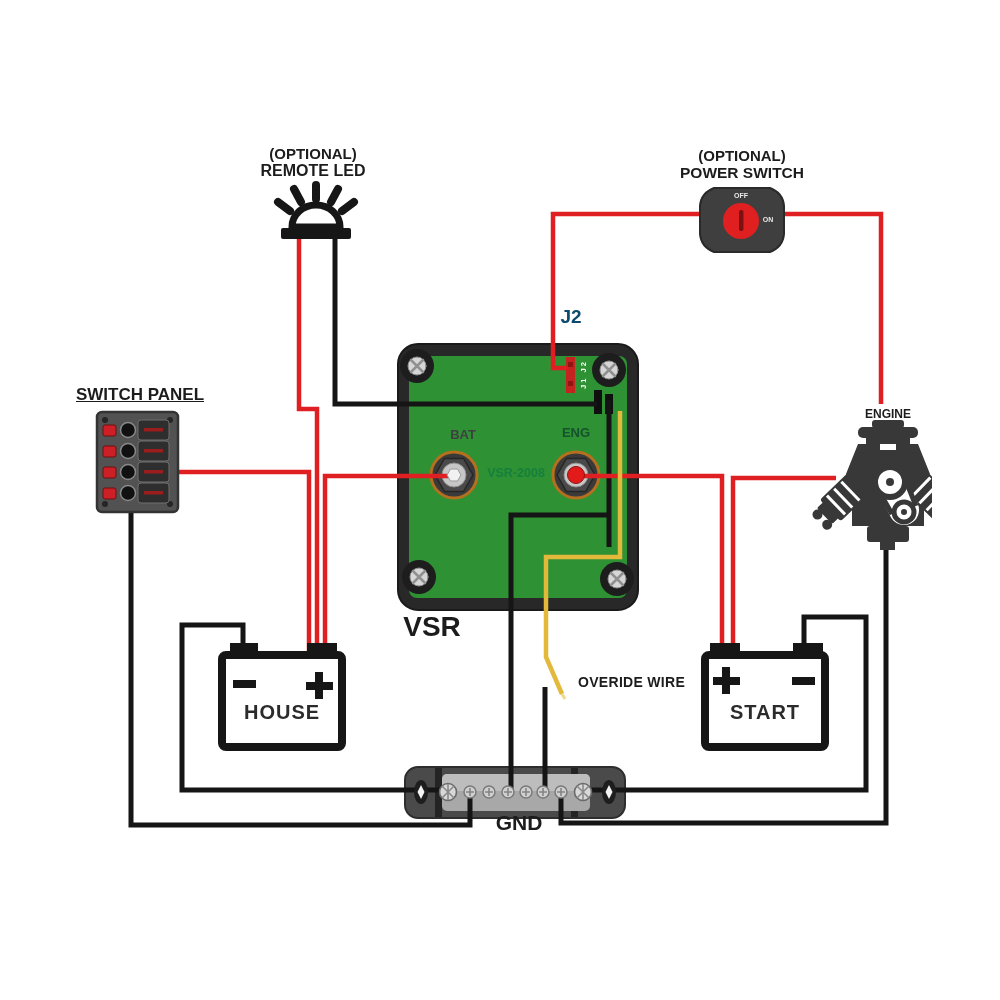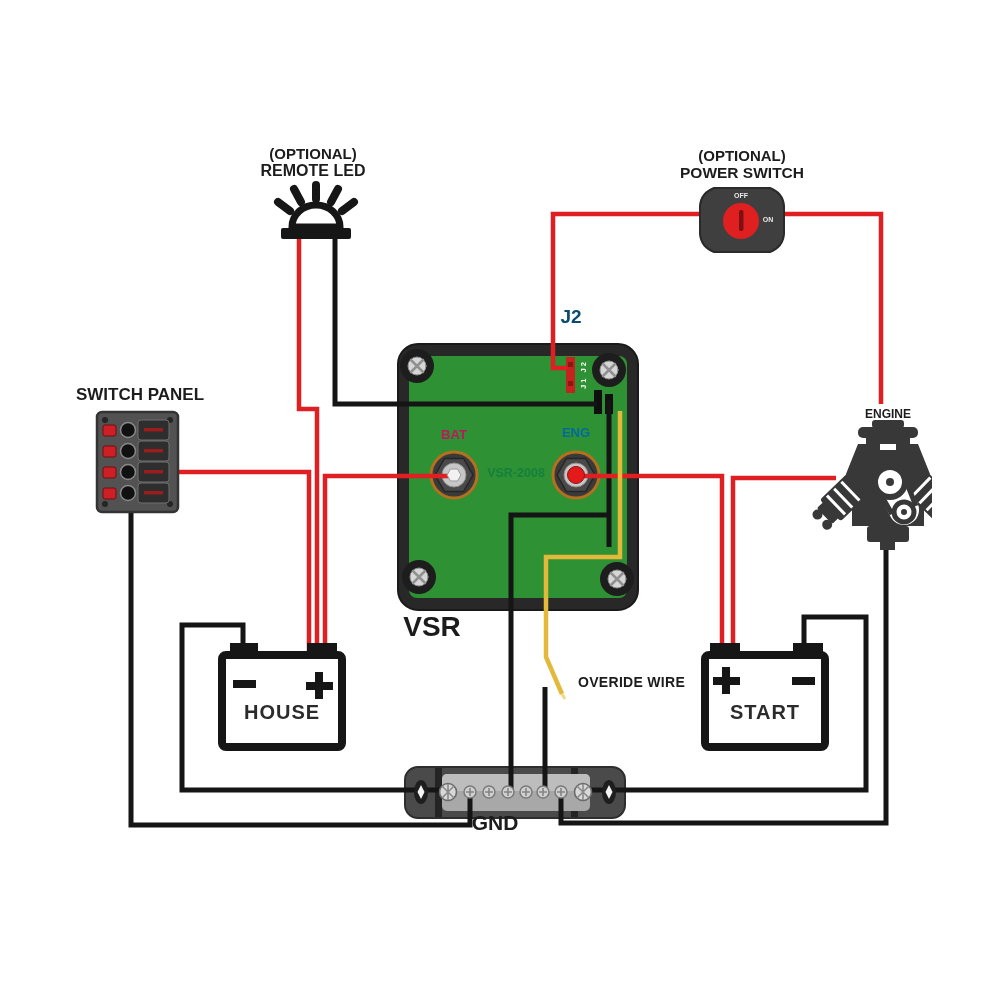--- a/index.html
+++ b/index.html
@@ -235,34 +235,34 @@
 </svg>
 
 <div class="lbl" style="left:243px;top:145px;width:140px;font-size:15px;">(OPTIONAL)</div>
 <div class="lbl" style="left:243px;top:162px;width:140px;font-size:16px;">REMOTE LED</div>
 
 <div class="lbl" style="left:672px;top:147px;width:140px;font-size:15px;">(OPTIONAL)</div>
 <div class="lbl" style="left:672px;top:164px;width:140px;font-size:15.5px;">POWER SWITCH</div>
 <div class="lbl" style="left:727px;top:192px;width:28px;font-size:7px;color:#e8e8e8;">OFF</div>
 <div class="lbl" style="left:758px;top:216px;width:20px;font-size:7px;color:#e8e8e8;">ON</div>
 
-<div class="lbl" style="left:75px;top:385px;width:130px;font-size:17px;">SWITCH PANEL</div>
+<div class="lbl" style="left:75px;top:385px;width:130px;font-size:17px;text-decoration:underline;">SWITCH PANEL</div>
 
 <div class="lbl" style="left:836px;top:407px;width:104px;font-size:12px;">ENGINE</div>
 
 <div class="lbl" style="left:556px;top:306px;width:30px;font-size:19px;color:#0c4a6e;">J2</div>
-<div class="lbl" style="left:432px;top:427px;width:44px;font-size:13px;color:#be185d;">BAT</div>
-<div class="lbl" style="left:554px;top:425px;width:44px;font-size:13px;color:#0369a1;">ENG</div>
+<div class="lbl" style="left:432px;top:427px;width:44px;font-size:13px;color:#404040;text-align:right;">BAT</div>
+<div class="lbl" style="left:554px;top:425px;width:44px;font-size:13px;color:#14532d;">ENG</div>
 <div class="lbl" style="left:483px;top:466px;width:66px;font-size:12.5px;color:#15803d;">VSR-2008</div>
 <div class="lbl" style="left:564px;top:369px;width:40px;height:11px;font-size:7.5px;color:#ffffff;letter-spacing:2px;transform:rotate(-90deg);">J1 J2</div>
 <div class="lbl" style="left:402px;top:611px;width:60px;font-size:28px;">VSR</div>
 
 <div class="lbl" style="left:578px;top:674px;width:96px;font-size:14px;letter-spacing:.3px;">OVERIDE WIRE</div>
 
-<div class="lbl" style="left:463px;top:811px;width:64px;font-size:21px;">GND</div>
+<div class="lbl" style="left:487px;top:811px;width:64px;font-size:21px;">GND</div>
 
 <div class="lbl batlbl" style="left:232px;top:701px;width:100px;font-size:20px;text-align:center;">HOUSE</div>
 <div class="lbl batlbl" style="left:715px;top:701px;width:100px;font-size:20px;">START</div>
 
 <div class="sym" style="left:233px;top:680px;width:23px;height:8px;"></div>
 <div class="sym" style="left:306px;top:682px;width:27px;height:8px;"></div>
 <div class="sym" style="left:315px;top:672px;width:8px;height:27px;"></div>
 <div class="sym" style="left:713px;top:677px;width:27px;height:8px;"></div>
 <div class="sym" style="left:722px;top:667px;width:8px;height:27px;"></div>
 <div class="sym" style="left:792px;top:677px;width:23px;height:8px;"></div>

